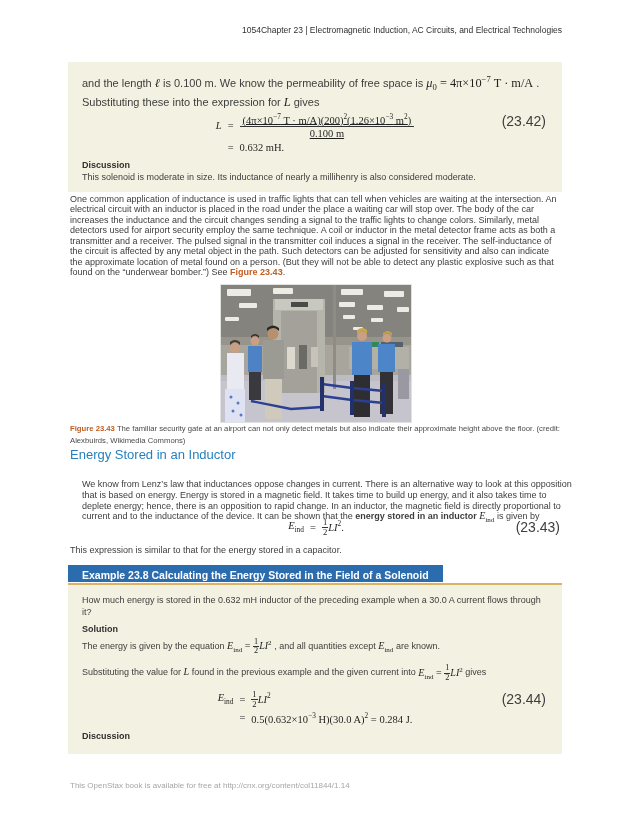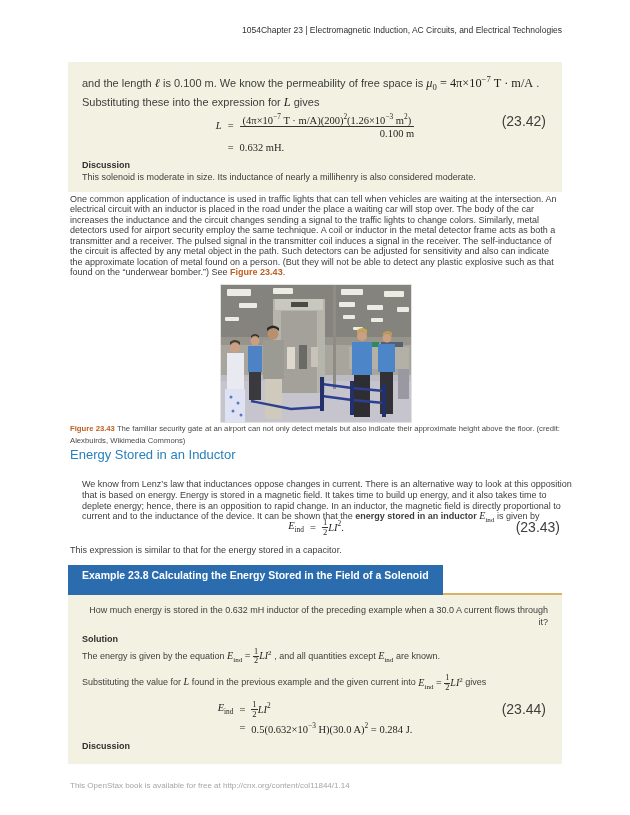--- a/index.html
+++ b/index.html
@@ -36,37 +36,37 @@
   .secheading{position:absolute;top:447px;left:70px;margin:0;
               font-size:13px;font-weight:normal;color:#2680bd;}
   
   .eqwrap{position:relative;width:100%;font-family:"Liberation Serif",serif;
           font-size:10.5px;color:#1f1f1f;}
   .eqwrap .tag{position:absolute;right:2px;top:2px;
                font-family:"Liberation Sans",sans-serif;font-size:14px;color:#3d3d3d;}
   .eqtable{margin:0 auto;border-collapse:collapse;}
   .eqtable td{padding:1px 3px;vertical-align:middle;text-align:left;white-space:nowrap;}
   .eqtable td.l{text-align:right;}
-  .dfrac{display:inline-block;text-align:right;vertical-align:middle;line-height:1.25;}
+  .dfrac{display:inline-block;text-align:center;vertical-align:middle;line-height:1.25;text-decoration:underline;}
   .dfrac .fn{display:block;border-bottom:1px solid #333;padding:0 3px;}
   .dfrac .fd{display:block;}
   .frac{display:inline-block;text-align:center;vertical-align:-0.5em;
         line-height:1.05;font-size:0.82em;}
   .frac .fn{display:block;border-bottom:1px solid #333;padding:0 1px;}
   .frac .fd{display:block;}
   .math{font-family:"Liberation Serif",serif;font-size:1.12em;color:#1f1f1f;}
   .eq2343{position:absolute;top:517px;left:70px;width:492px;}
   
   .example{position:absolute;top:565px;left:68px;width:494px;}
   .banner{position:relative;z-index:2;display:inline-block;background:#2a6cae;
           color:#ffffff;font-weight:bold;font-size:10.5px;line-height:21px;
-          height:30px;padding:0 14px;margin-bottom:-2px;}
+          height:17px;padding:0 14px;margin-bottom:-2px;}
   .exbody{position:relative;z-index:1;background:#f3f2e2;border-top:2px solid #d9b264;
           box-sizing:border-box;padding:9px 14px 10px 14px;min-height:171px;}
-  .exbody p.q{margin:0 0 4px 0;font-size:9px;line-height:12px;text-align:right;}
+  .exbody p.q{margin:0 0 4px 0;font-size:9px;line-height:12px;}
   .exbody p.flow{margin:0 0 4px 0;font-size:9px;line-height:15px;}
   sup{font-size:0.7em;} sub{font-size:0.7em;}
 </style>
 </head>
 <body>
 
 <div class="page">
 
   <div class="header">
     <span>1054</span>

